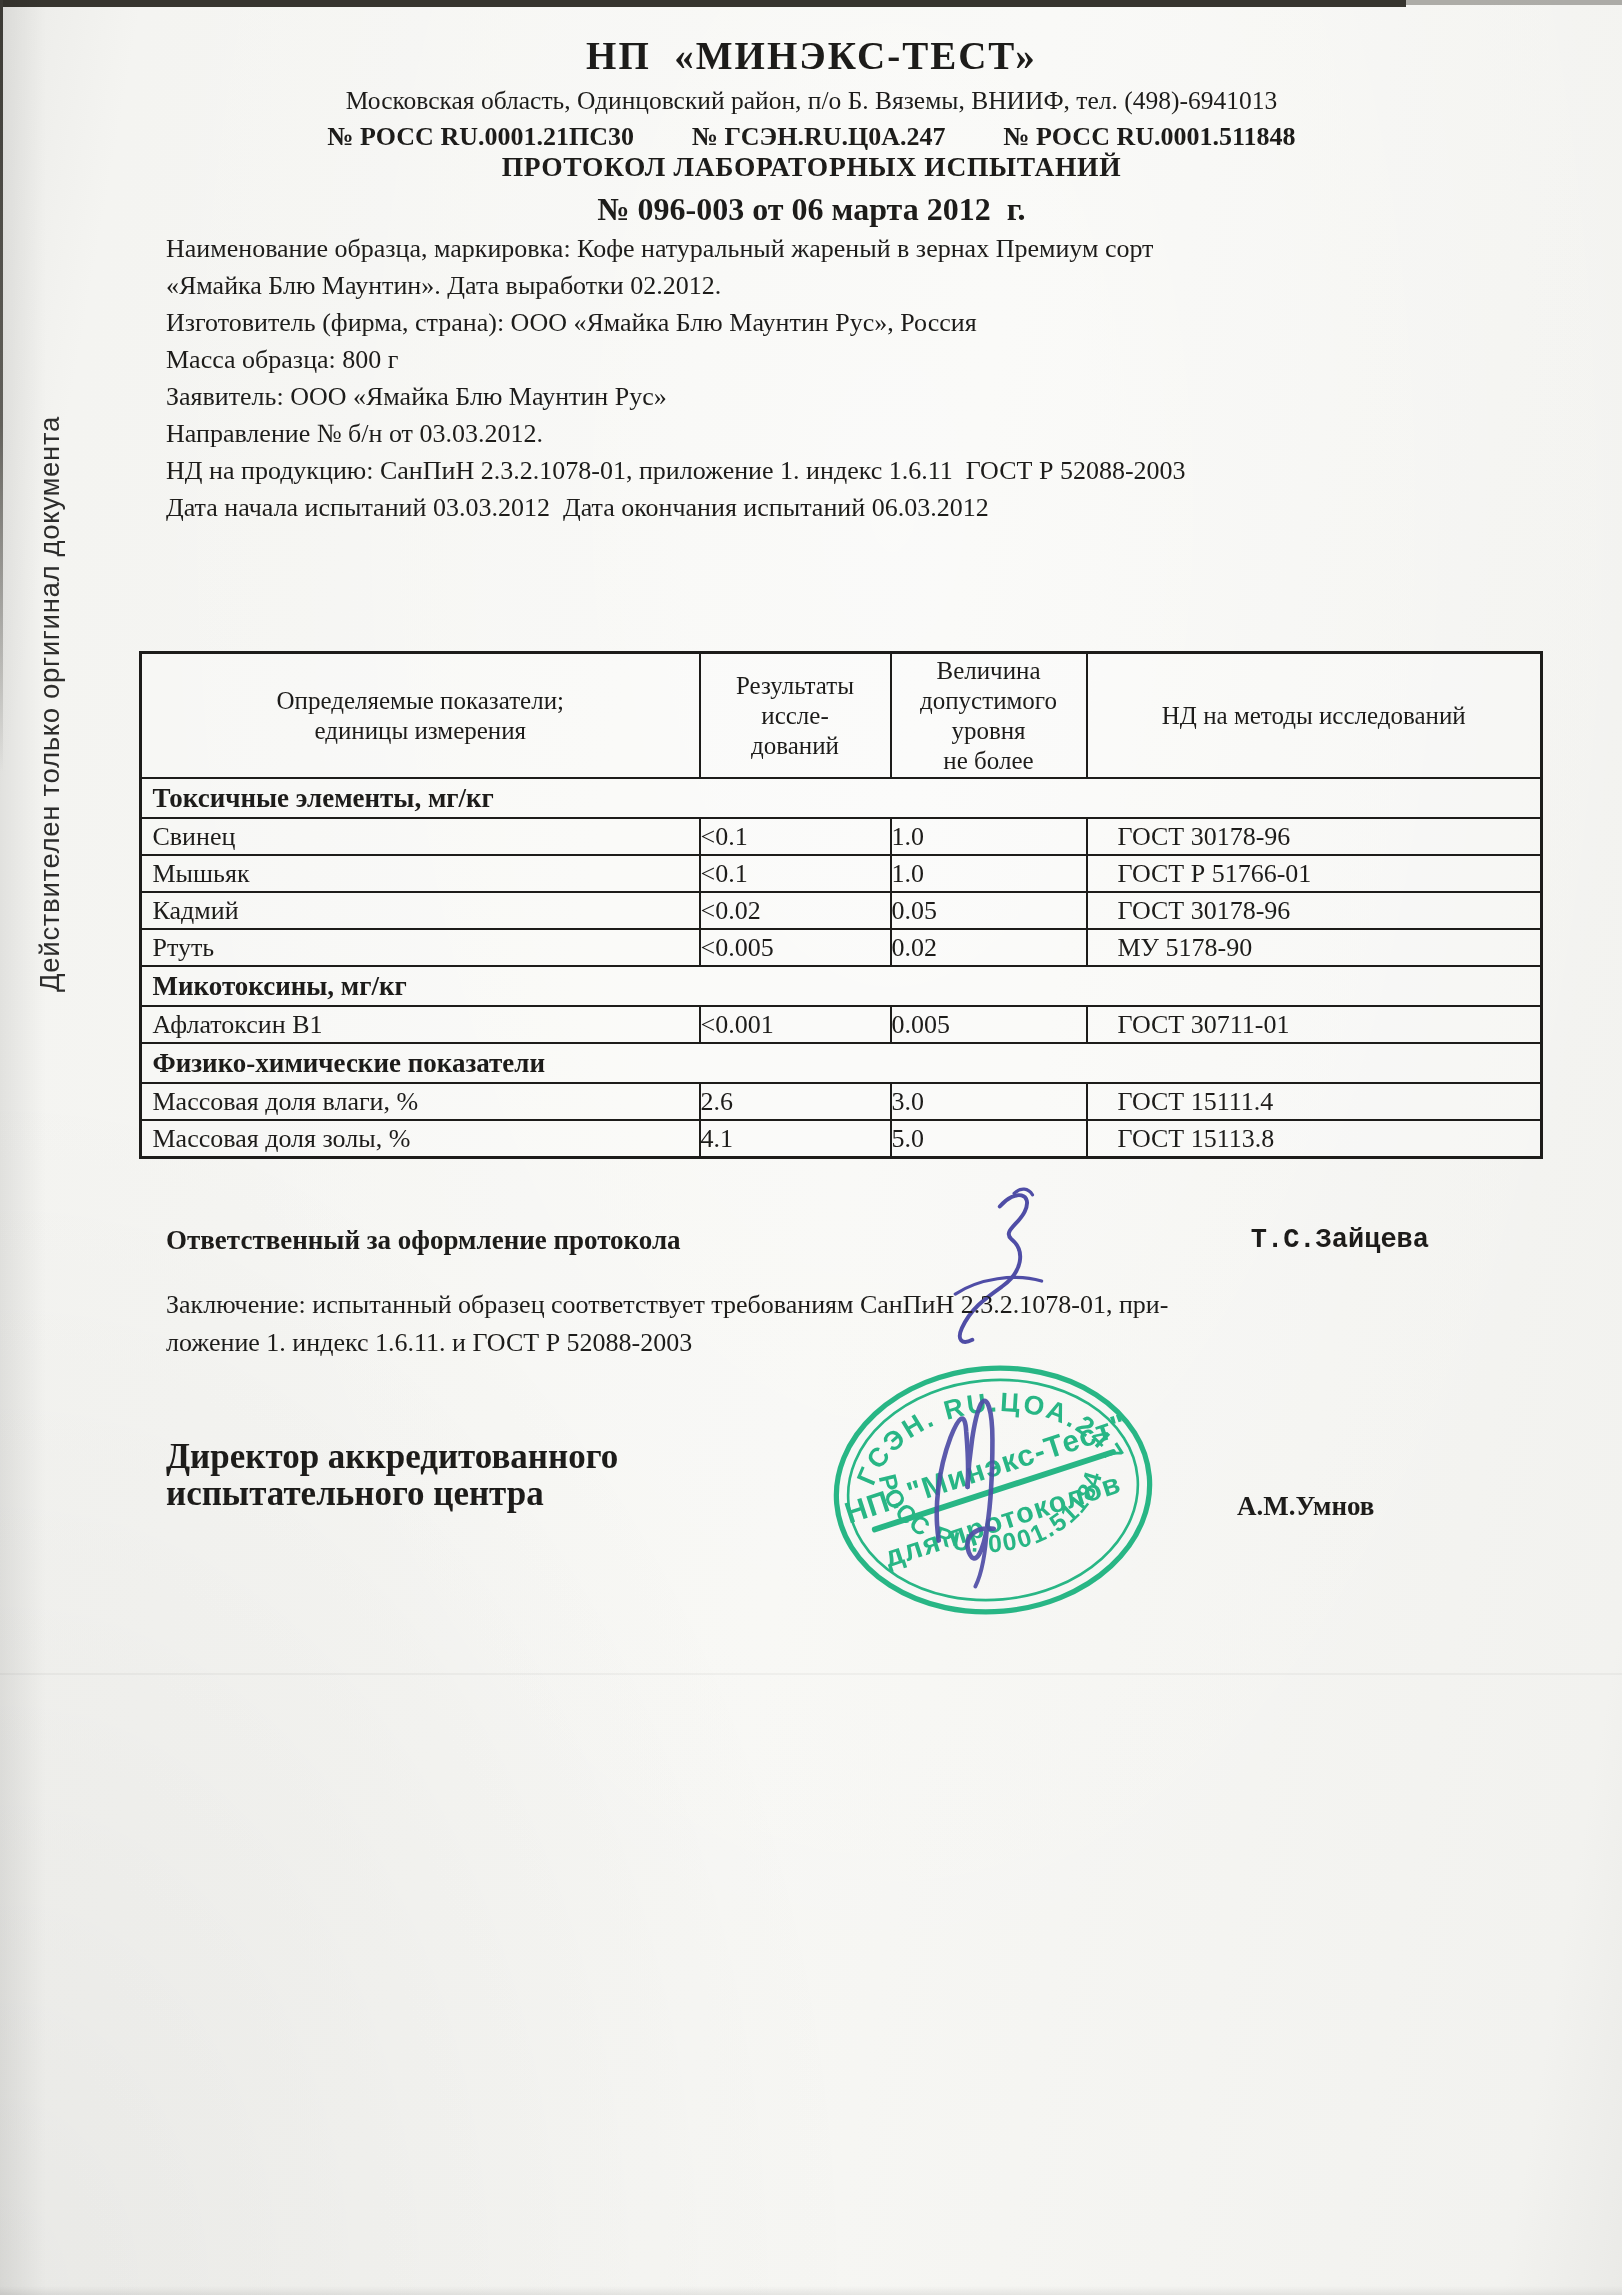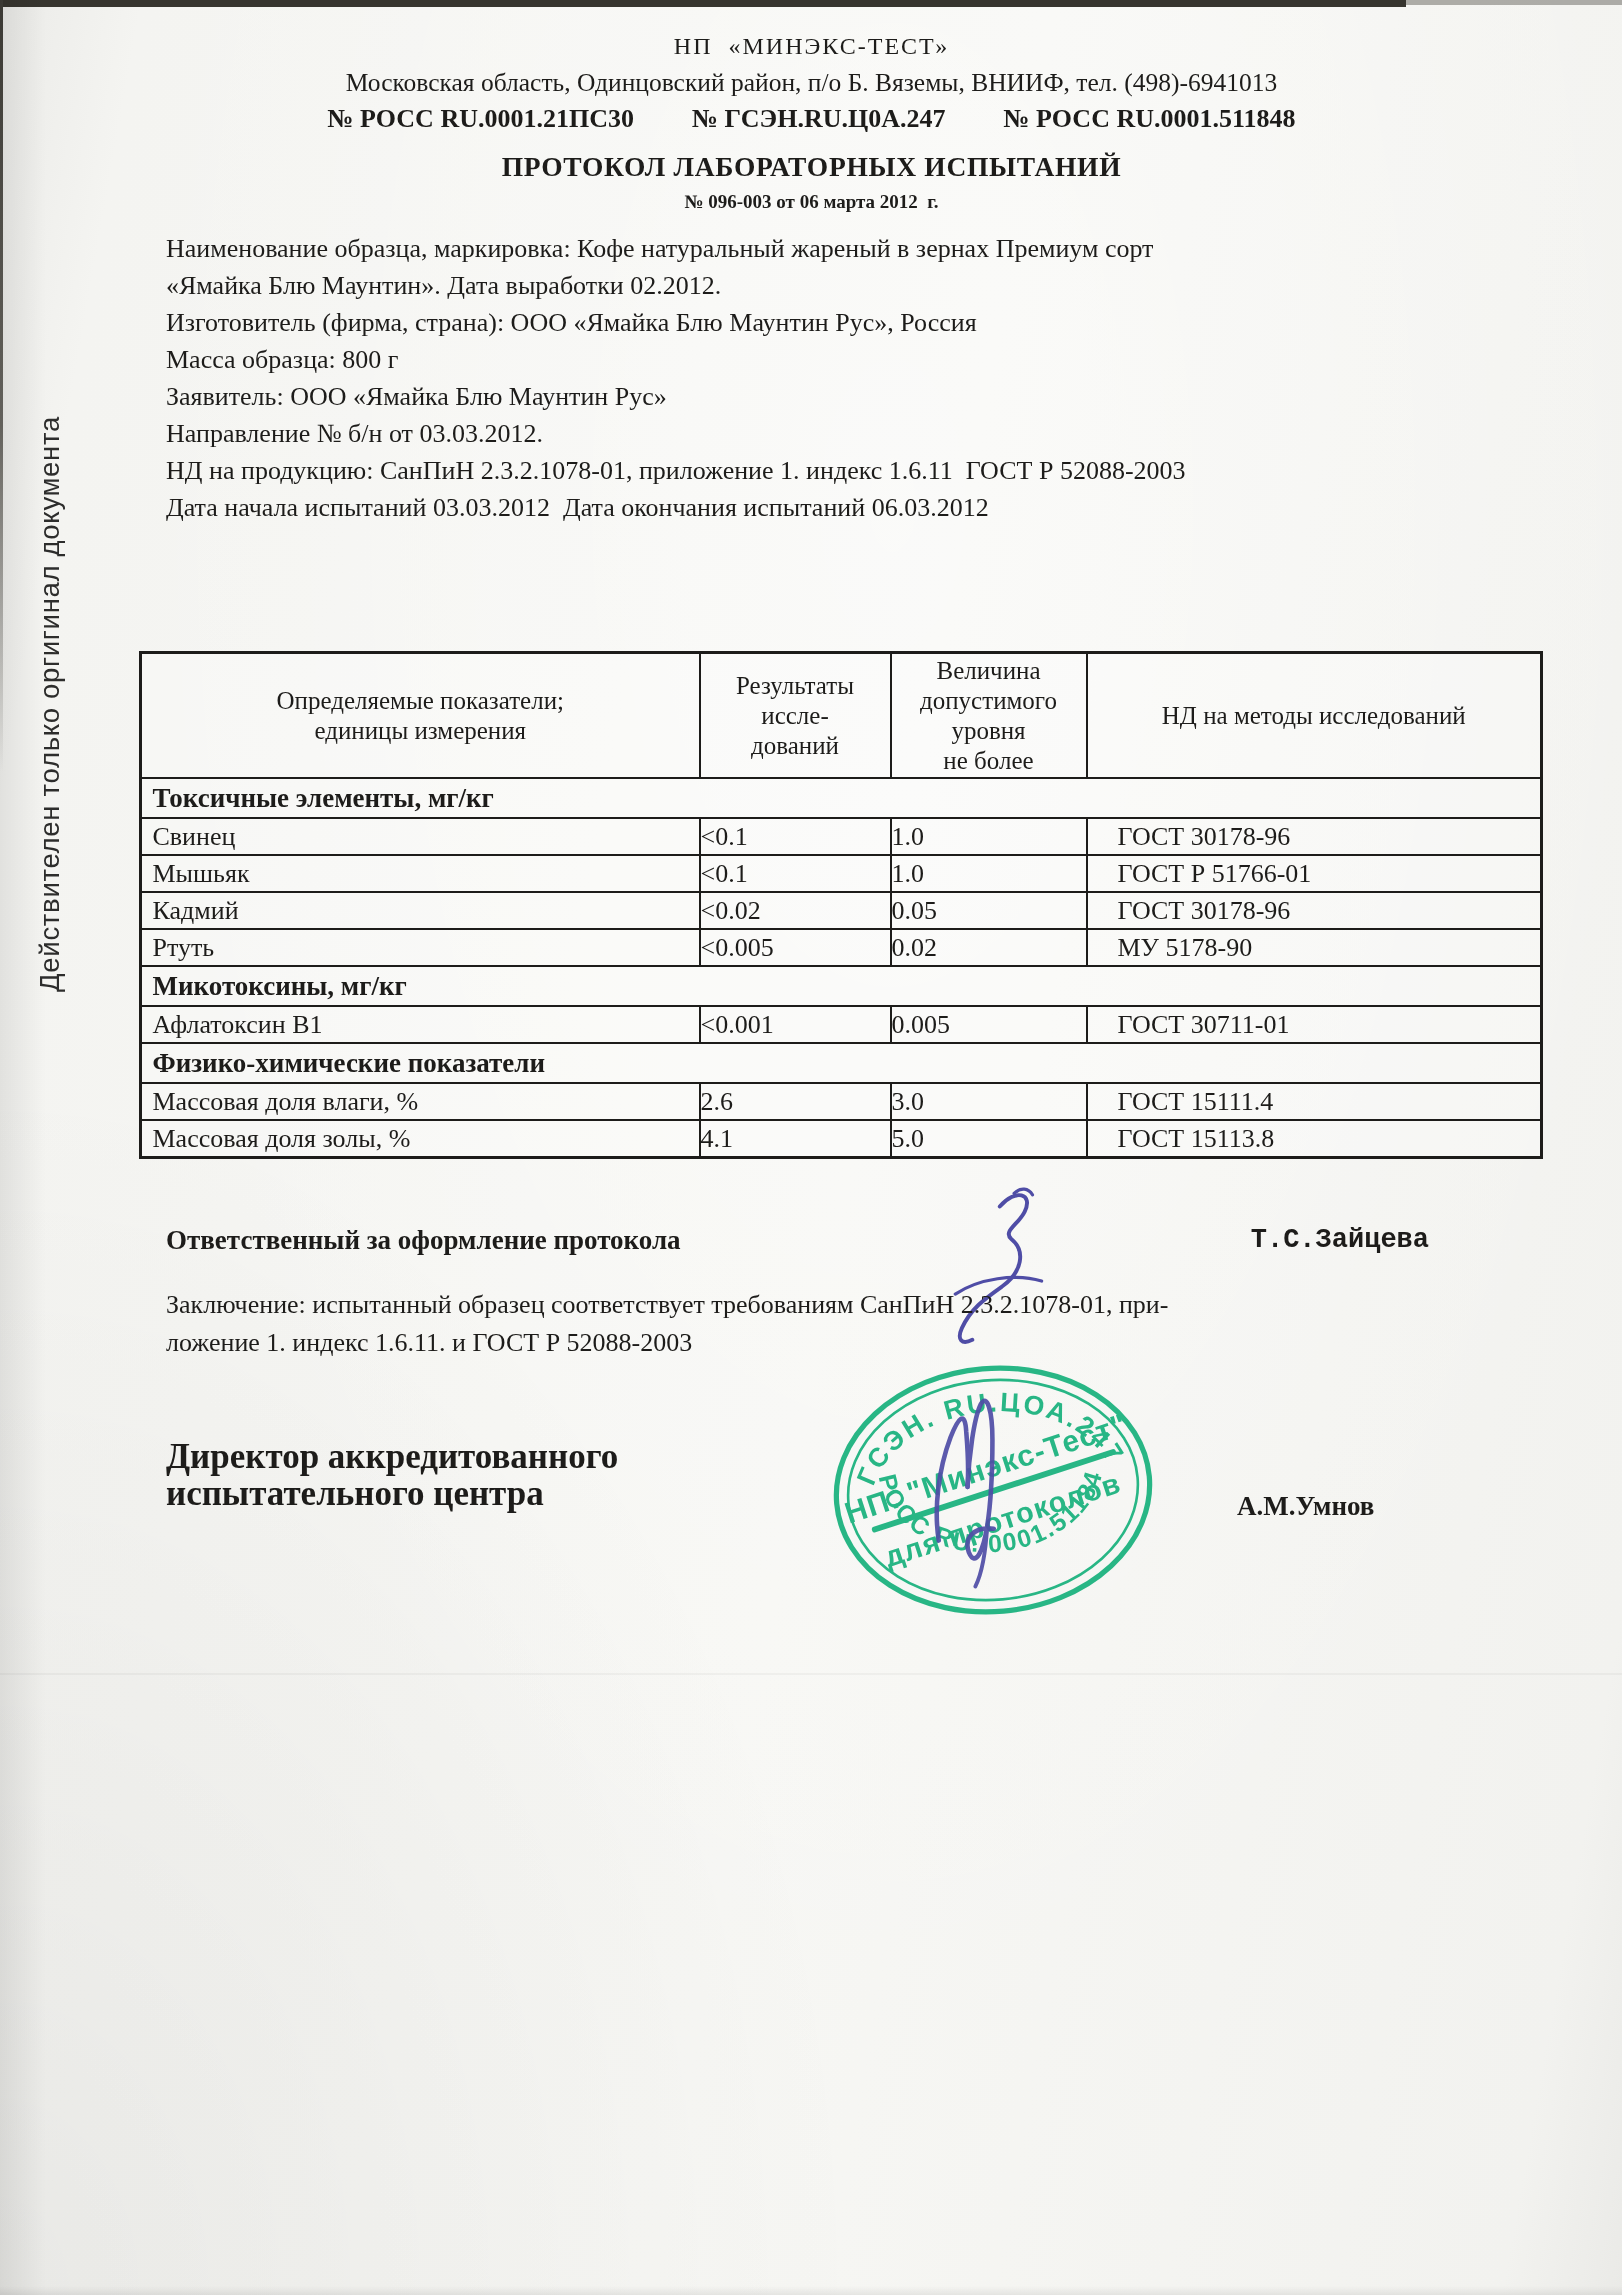--- a/index.html
+++ b/index.html
@@ -28,28 +28,28 @@
   
   .watermark{
     position:absolute;left:34px;top:361px;height:631px;
     writing-mode:vertical-rl;transform:rotate(180deg);
     font-family:"Liberation Sans","DejaVu Sans",sans-serif;
     font-size:27.5px;letter-spacing:0.7px;color:#2d2d2c;white-space:nowrap;
   }
 
   
   .header{position:absolute;left:98px;top:33px;width:1427px;text-align:center;}
-  .org-name{font-size:24px;font-weight:normal;letter-spacing:2px;}
+  .org-name{font-size:39px;font-weight:bold;letter-spacing:2px;}
   .org-address{margin-top:7.9px;font-size:25.5px;}
   .org-certs{margin-top:6.5px;display:flex;justify-content:center;gap:58px;font-size:26px;font-weight:bold;}
 
   .protocol-title{position:absolute;left:98px;top:151px;width:1427px;text-align:center;
     font-size:27.5px;font-weight:bold;letter-spacing:0.7px;}
   .protocol-number{position:absolute;left:98px;top:191px;width:1427px;text-align:center;
-    font-size:19px;font-weight:bold;}
+    font-size:32px;font-weight:bold;}
 
   
   .sample-info{position:absolute;left:166px;top:230px;width:1315px;
     font-size:26px;line-height:37px;}
   .sample-line{white-space:pre-line;}
 
   
   .results-table{position:absolute;left:139px;top:651px;border-collapse:collapse;
     table-layout:fixed;width:1402px;background:rgba(255,255,255,.25);}
   .results-table td{border:2px solid #1d1c1a;padding:0;vertical-align:middle;

